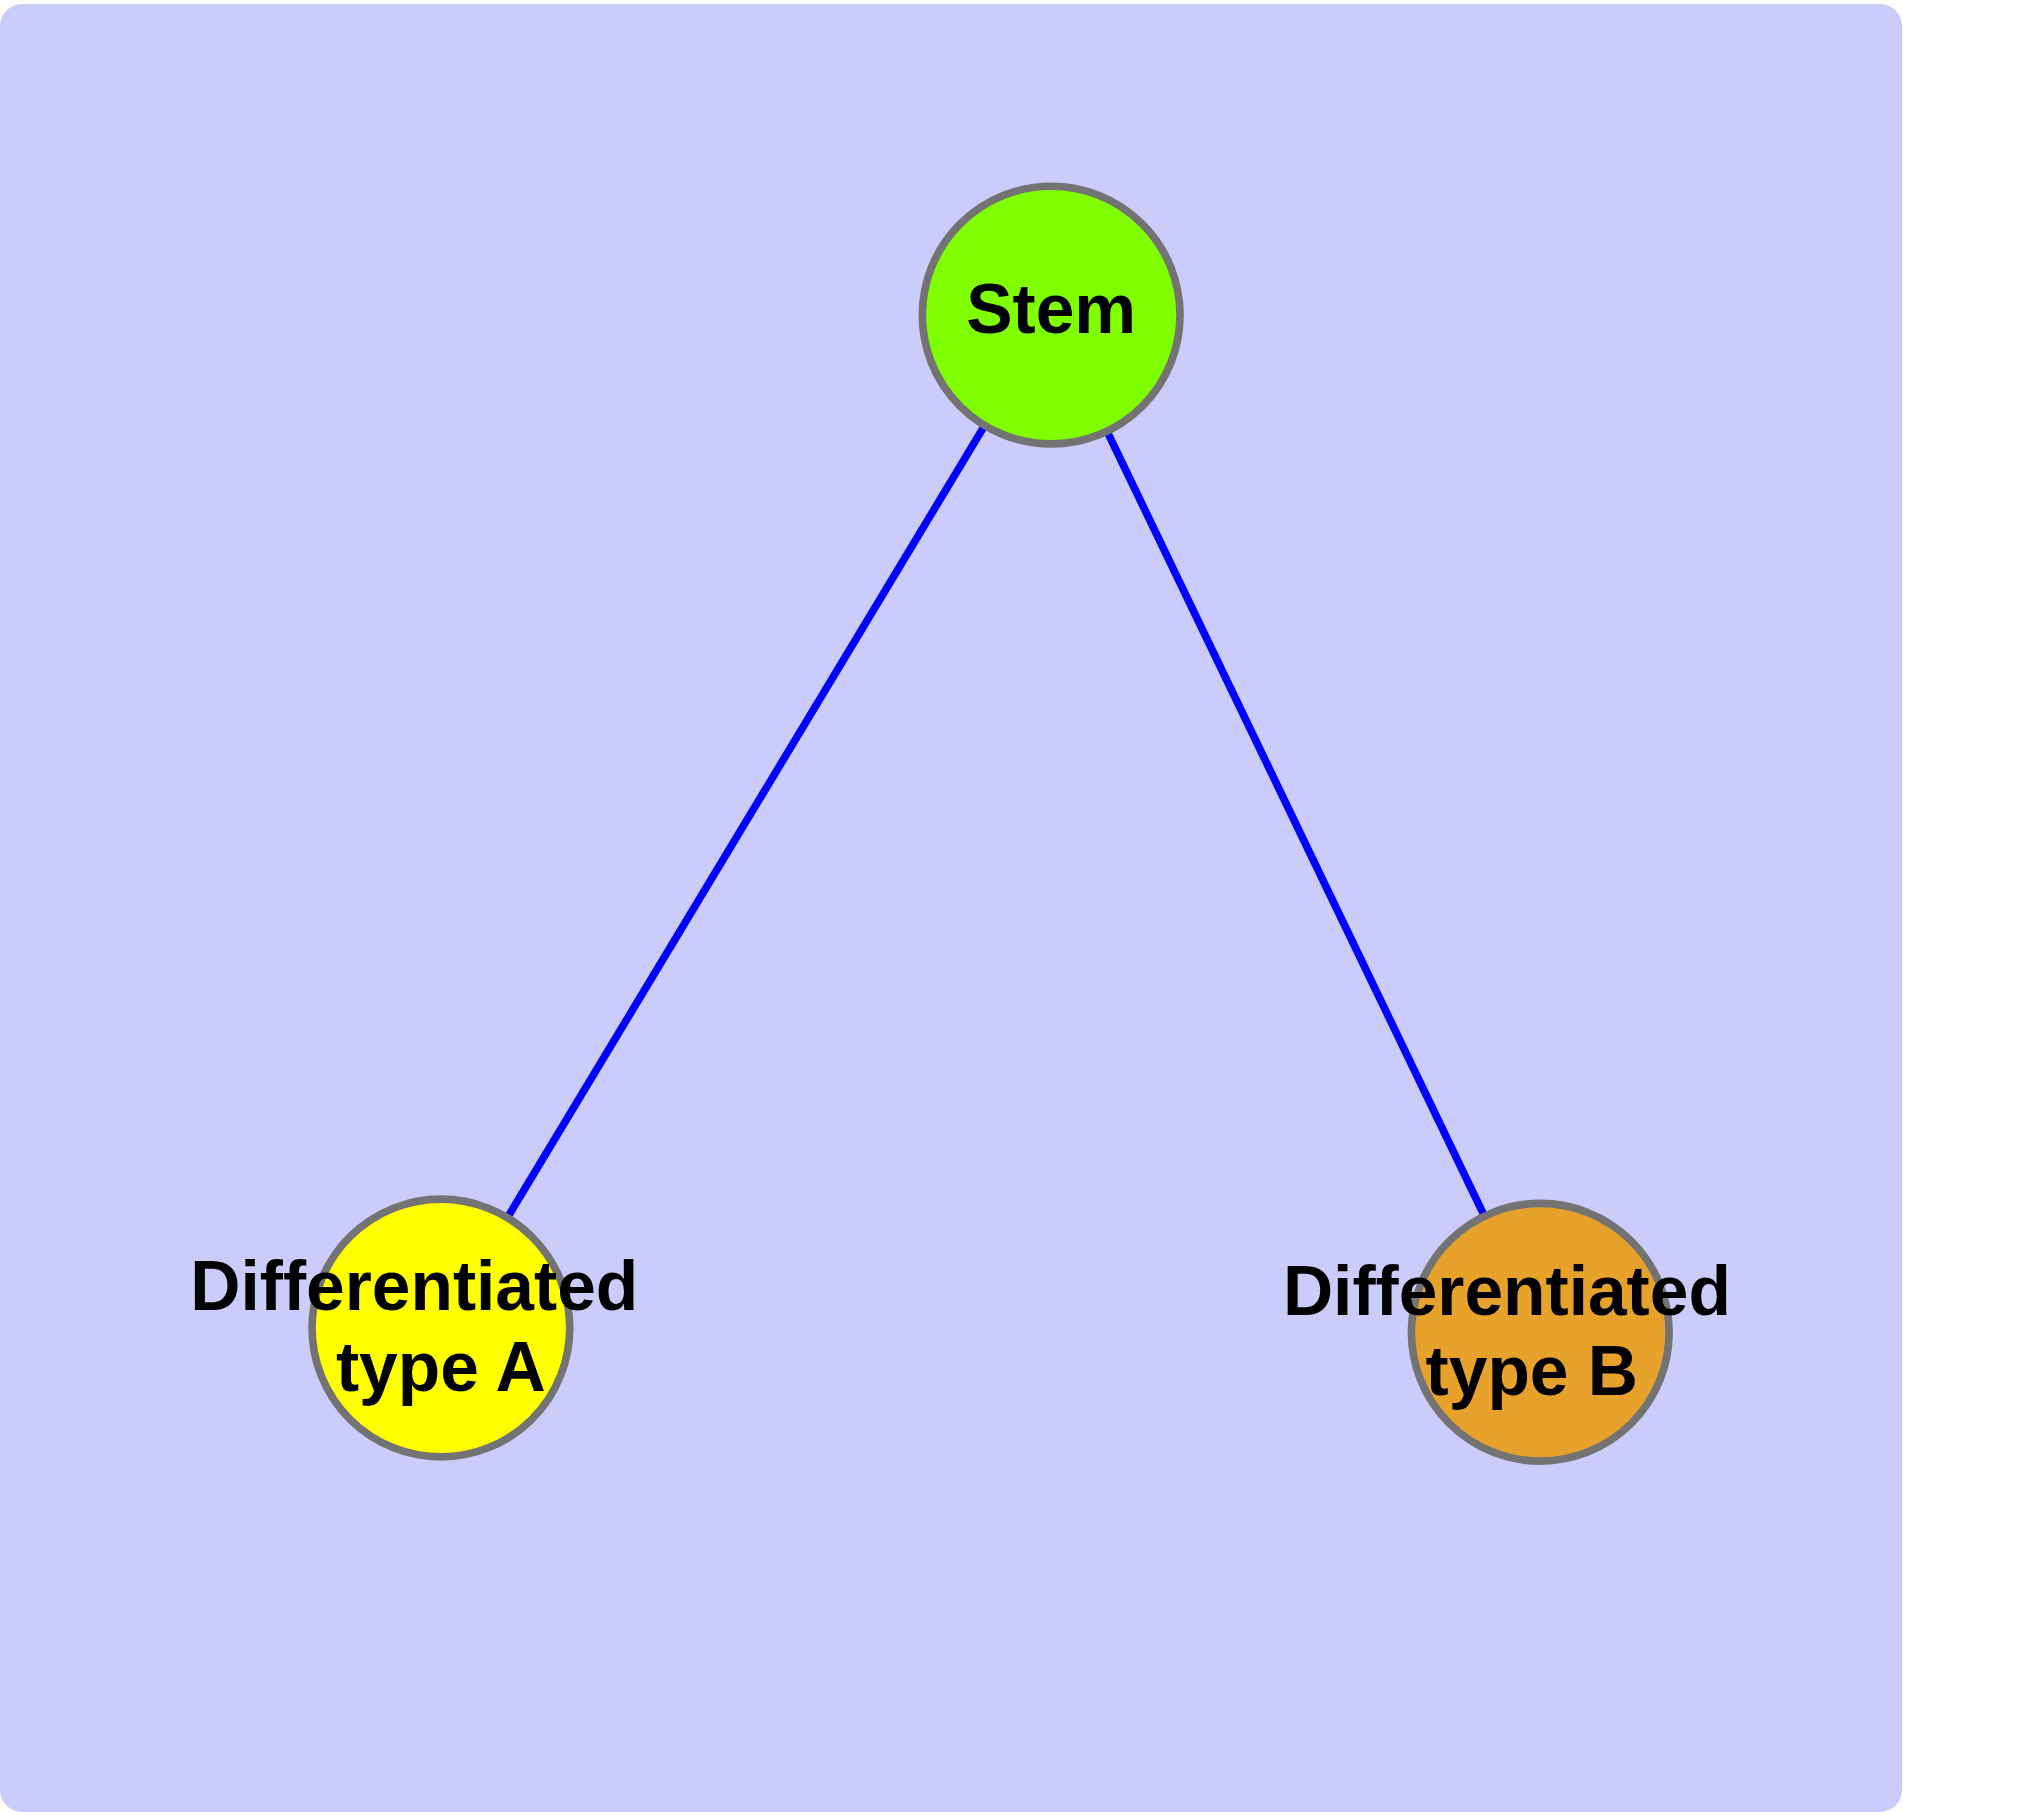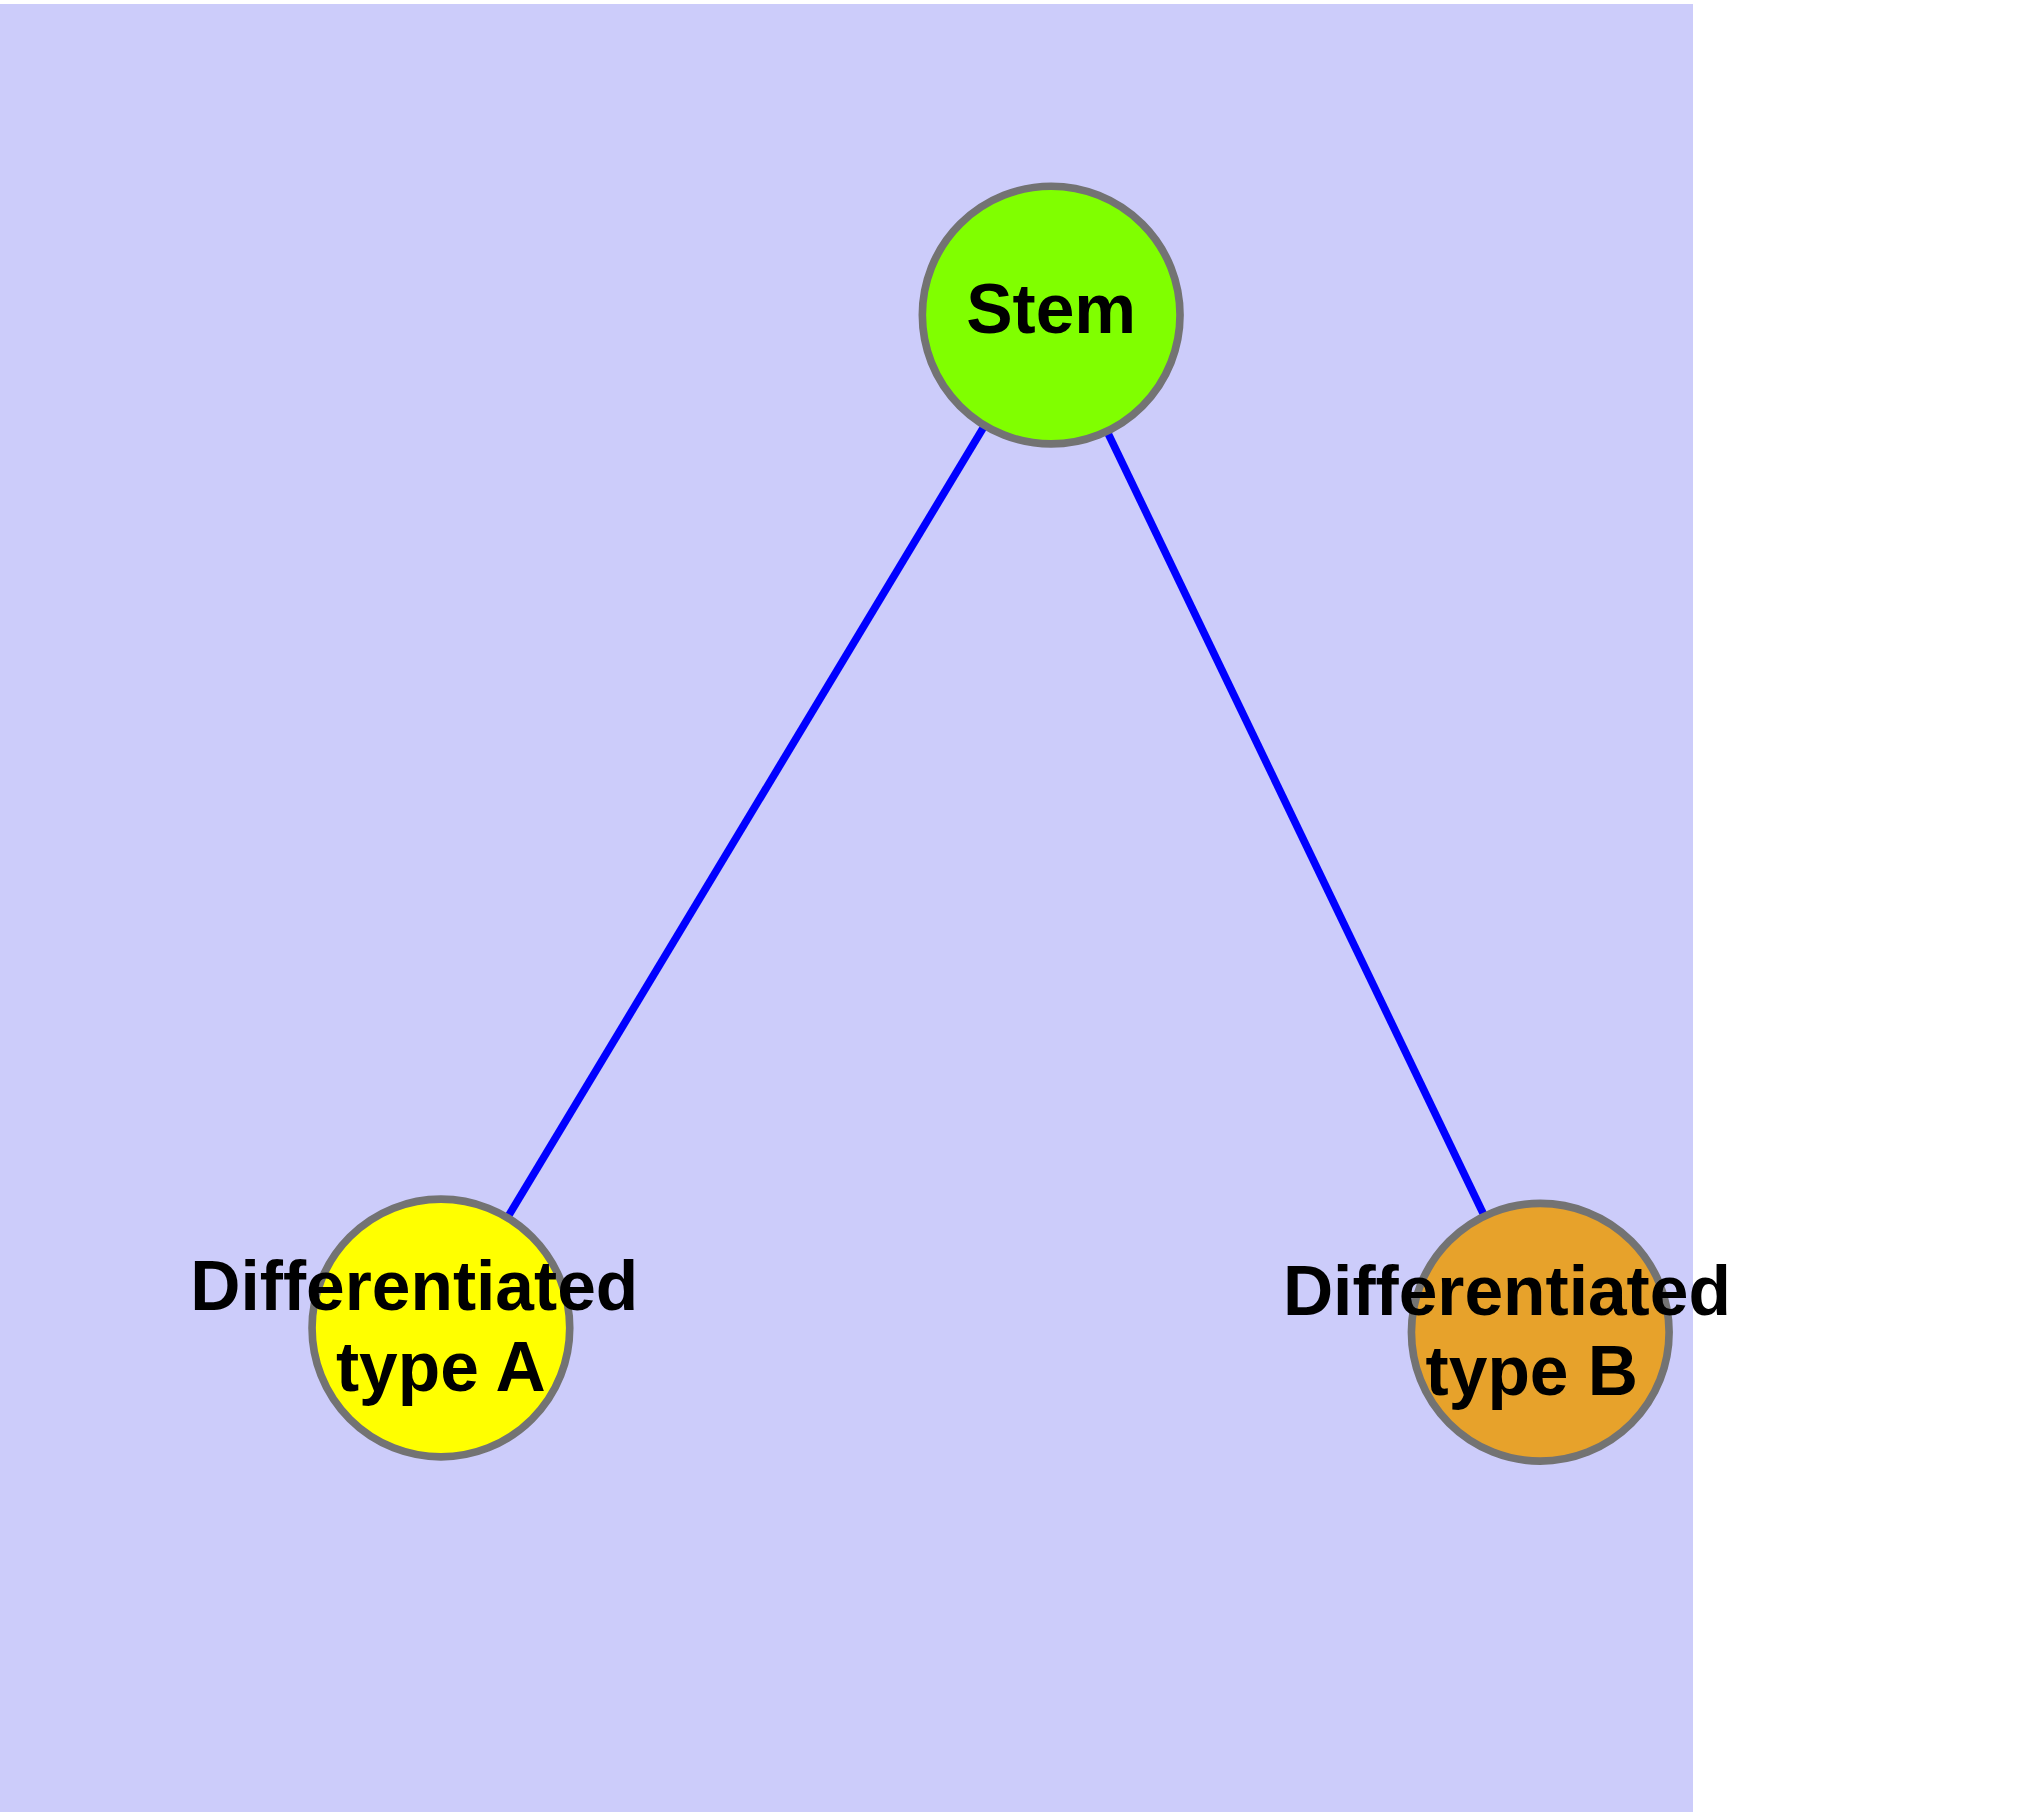--- a/index.html
+++ b/index.html
@@ -12,23 +12,24 @@
     width: 2021px;
     height: 1812px;
     background: #ffffff;
     overflow: hidden;
     font-family: "Liberation Sans", sans-serif;
   }
   #graph-surface {
     position: absolute;
     left: 0;
     top: 4.2px;
-    width: 1693px;
+    width: 1902px;
     height: 1808px;
     background: #ccccfa;
+    border-radius: 22px;
   }
   #graph-svg {
     position: absolute;
     left: 0;
     top: 0;
     width: 2021px;
     height: 1808px;
     display: block;
   }
   .node-circle {

